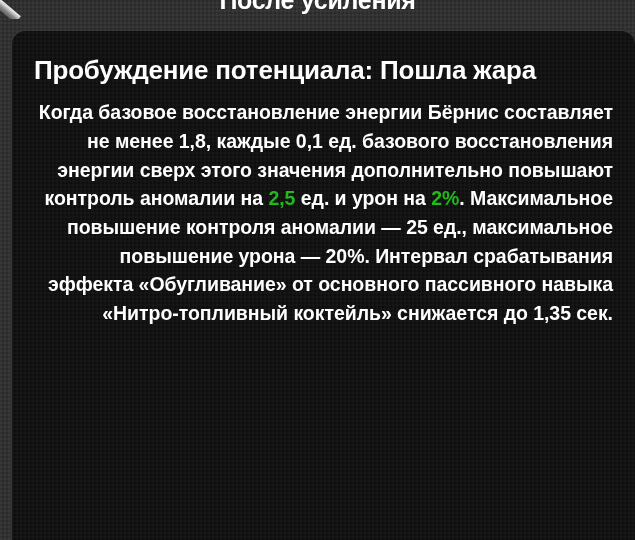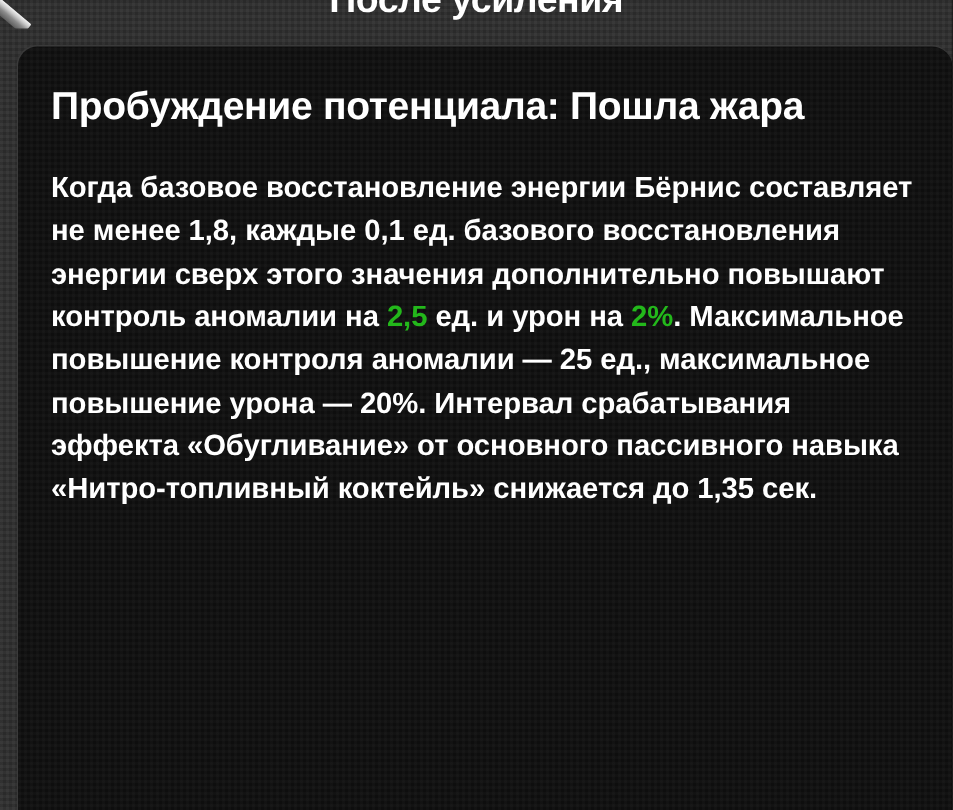--- a/index.html
+++ b/index.html
@@ -76,31 +76,32 @@
     padding: 22px 22px 0 22px;
     overflow: hidden;
   }
 
   .card-title {
     font-size: 26px;
     font-weight: 700;
     line-height: 1.32;
     color: #ffffff;
     letter-spacing: -0.2px;
-    margin-bottom: 24px;
+    margin-bottom: 11px;
     max-width: 545px;
   }
 
   .card-body {
     font-size: 19.5px;
     font-weight: 700;
     line-height: 1.47;
     color: #ffffff;
     letter-spacing: -0.05px;
     max-width: 582px;
+    text-align: right;
   }
 
   .hl { color: #23b81b; }
 </style>
 </head>
 <body>
 
 <div class="corner-accent">
   <i></i>
 </div>

